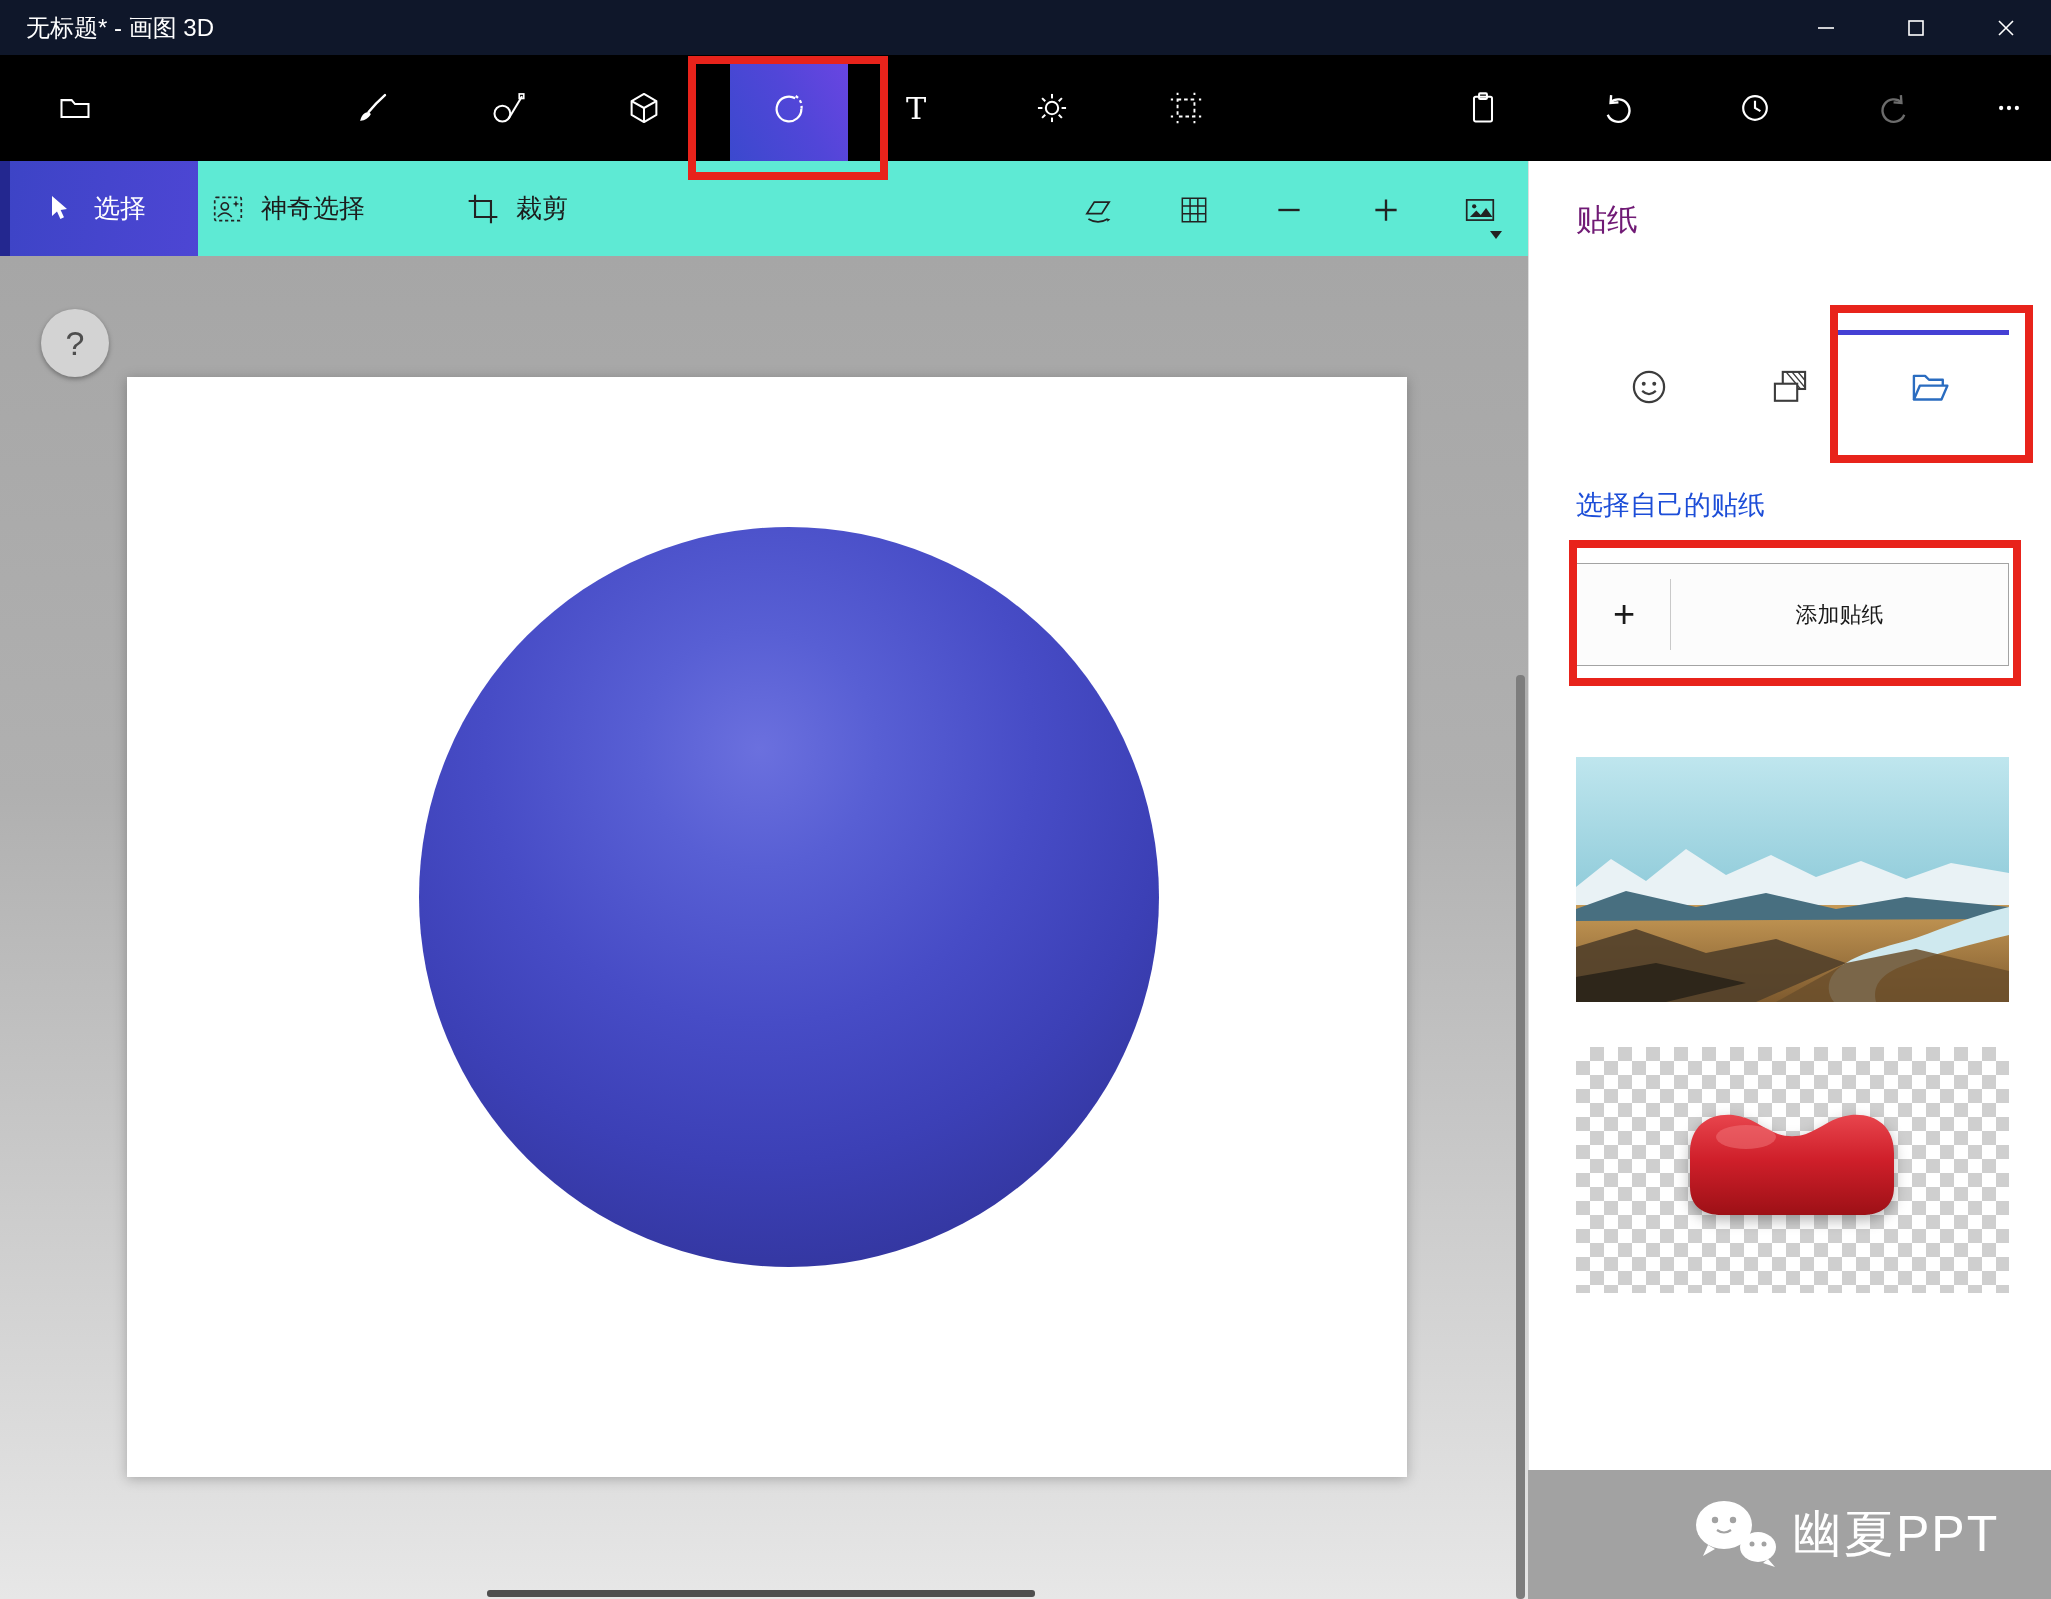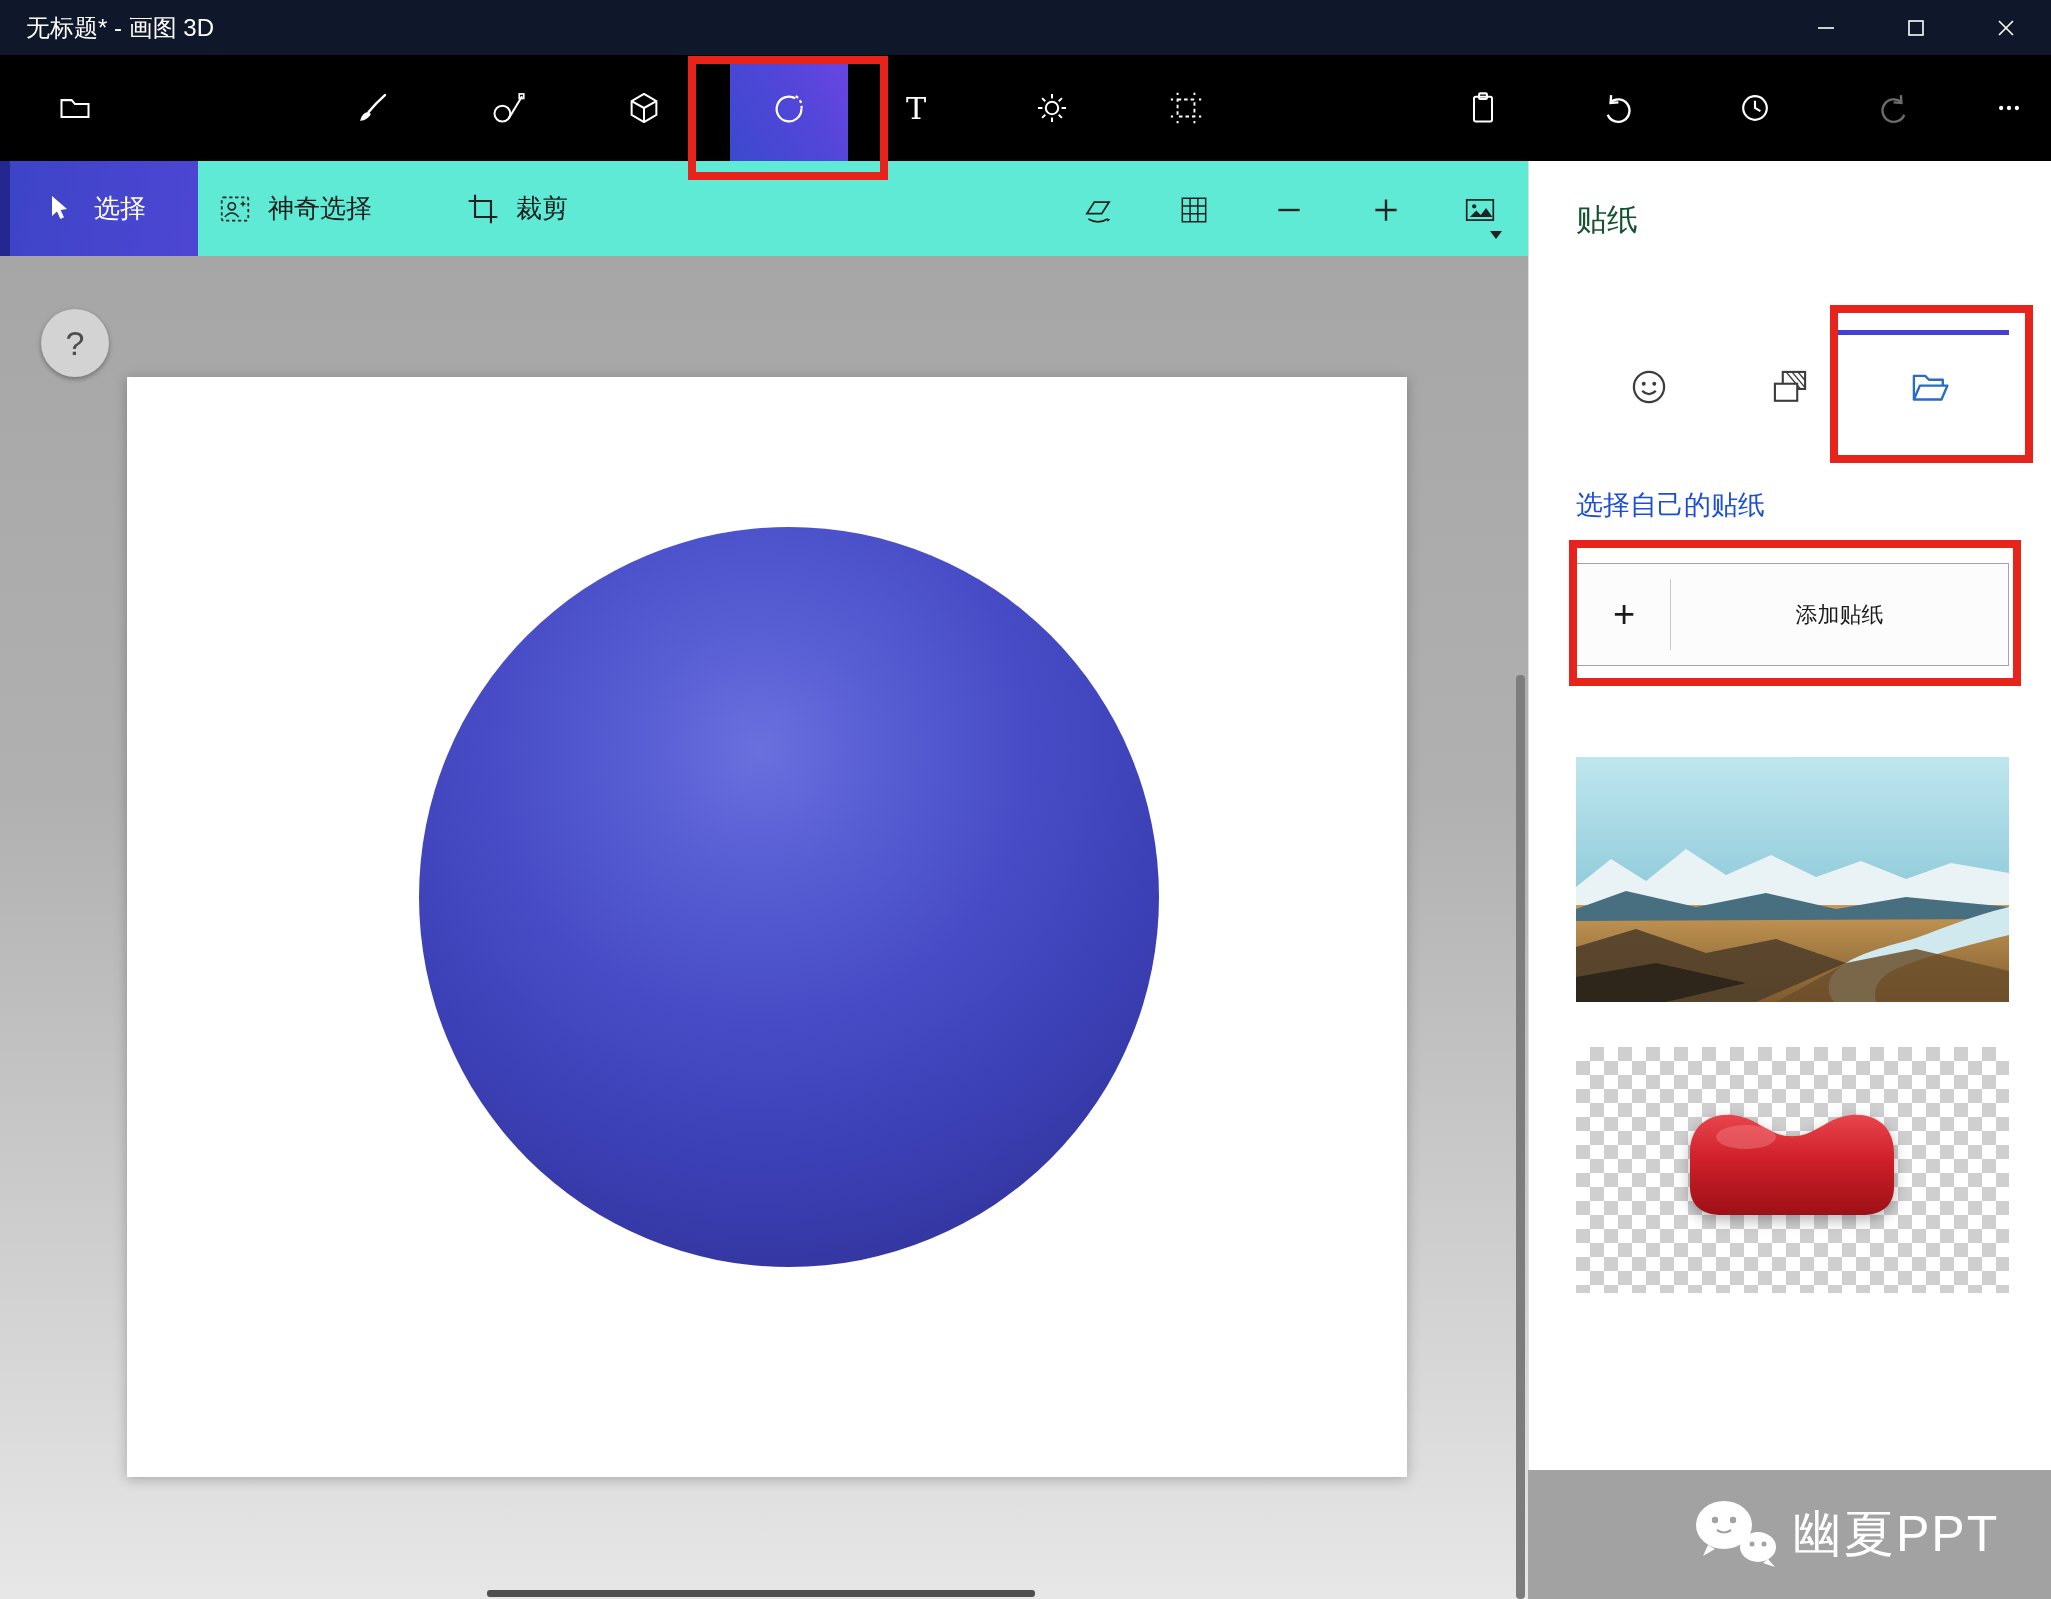--- a/index.html
+++ b/index.html
@@ -39,21 +39,21 @@
   .draw-canvas { position:absolute; left:127px; top:121px; width:1280px; height:1100px; background:#fff;
                  box-shadow:0 2px 12px rgba(0,0,0,.25); }
   .sphere { position:absolute; left:292px; top:150px; width:740px; height:740px; border-radius:50%;
             background:radial-gradient(circle at 46% 30%, #6b70de 0%, #585fd4 18%, #474cc6 42%, #3c40b6 63%, #33369f 82%, #2d2f92 100%); }
   .vscrollbar { position:absolute; left:1516px; top:419px; width:9px; height:924px; background:#7d7d7d; border-radius:4px; }
   .hscrollbar { position:absolute; left:487px; top:1334px; width:548px; height:7px; background:#4f4f4f; border-radius:3px; }
 
   
   .sidebar { position:absolute; left:1528px; top:161px; width:523px; height:1309px; background:#fff;
              border-left:1px solid #dedede; z-index:6; }
-  .panel-title { position:absolute; left:47px; top:38px; font-size:31px; color:#14532d; }
+  .panel-title { position:absolute; left:47px; top:38px; font-size:31px; color:#701a75; }
   .tab-card { position:absolute; left:308px; top:169px; width:172px; height:122px; background:#fff; }
   .tab-indicator { position:absolute; left:0; top:0; width:172px; height:5px; background:#4540d4; }
   .tab { position:absolute; top:204px; width:44px; height:44px; display:flex; align-items:center; justify-content:center; }
   .section-label { position:absolute; left:47px; top:326px; font-size:27px; color:#1d4ed8; }
   .add-btn { position:absolute; left:47px; top:402px; width:433px; height:103px; background:#fcfcfc;
              border:1px solid #a3a3a3; }
   .add-plus { position:absolute; left:24px; top:0; width:46px; height:101px; display:flex; align-items:center;
               justify-content:center; font-size:38px; font-weight:300; color:#1a1a1a; }
   .add-divider { position:absolute; left:93px; top:15px; width:1px; height:71px; background:#c9c9c9; }
   .add-label { position:absolute; left:94px; top:0; width:337px; height:101px; display:flex; align-items:center;
@@ -200,21 +200,21 @@
   </div>
 </div>
 
 <div class="subtoolbar">
   <div class="select-btn">
     <svg viewBox="0 0 32 32" width="32" height="32">
         <path d="M10 3 v20 l5 -4.6 3.4 7.6 3.6 -1.7 -3.4 -7.4 6.4 -.9 Z" fill="#fff"></path>
       </svg>
     <span>选择</span>
   </div>
-  <div class="sub-item" style="left:218px">
+  <div class="sub-item" style="left:211px">
     <svg viewBox="0 0 32 32" width="34" height="34">
         <rect x="3.5" y="5" width="25" height="22" rx="1.5" fill="none" stroke="#222" stroke-width="1.6" stroke-dasharray="3 2.6"></rect>
         <circle cx="13" cy="13.5" r="3.4" fill="none" stroke="#222" stroke-width="1.6"></circle>
         <path d="M6.5 23.5 q6.5 -7.5 13 0" fill="none" stroke="#222" stroke-width="1.6"></path>
         <path d="M23.5 8 l.9 2.3 2.3 .9 -2.3 .9 -.9 2.3 -.9 -2.3 -2.3 -.9 2.3 -.9 Z" fill="#222"></path>
       </svg>
     <span>神奇选择</span>
   </div>
   <div class="sub-item" style="left:466px">
     <svg viewBox="0 0 32 32" width="34" height="34">

